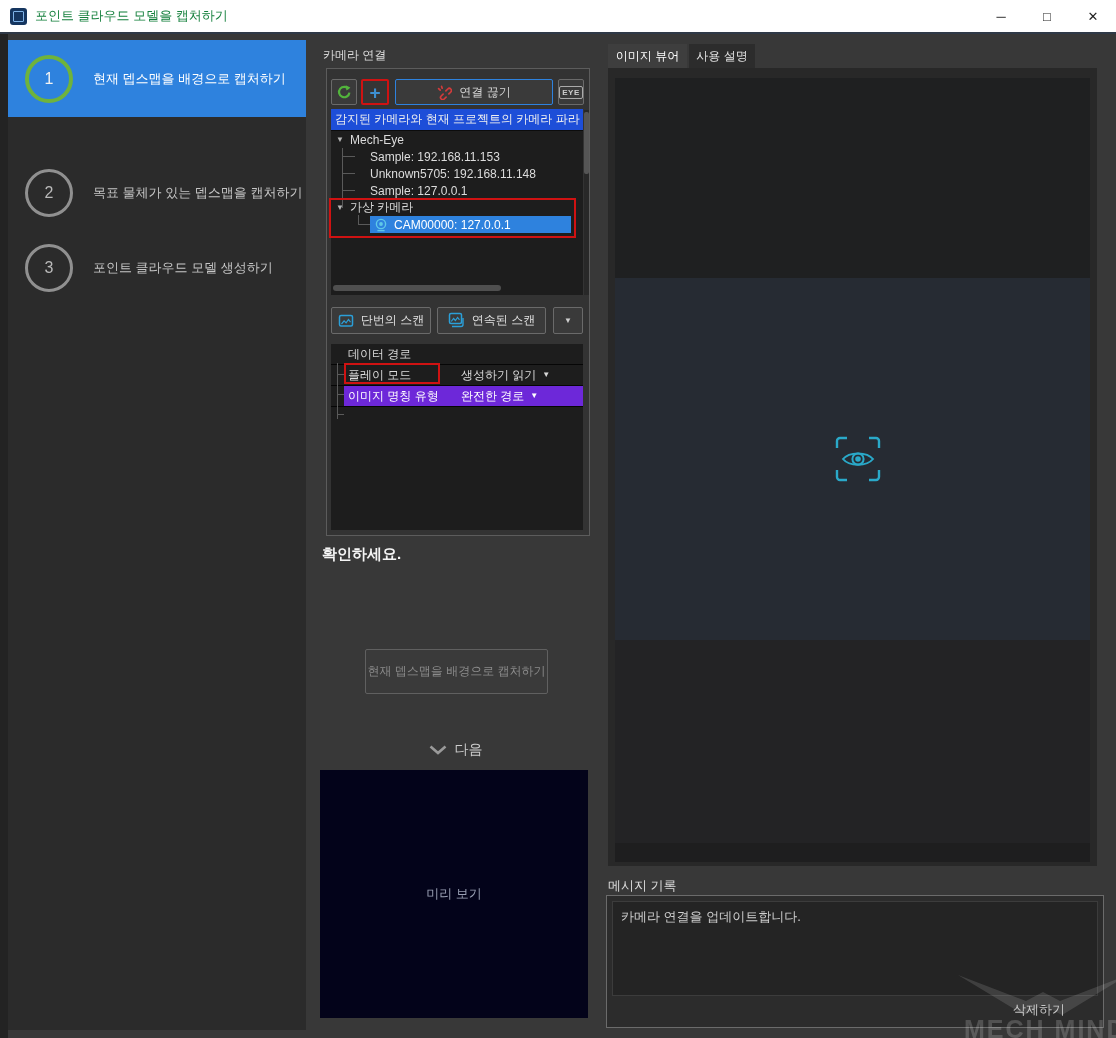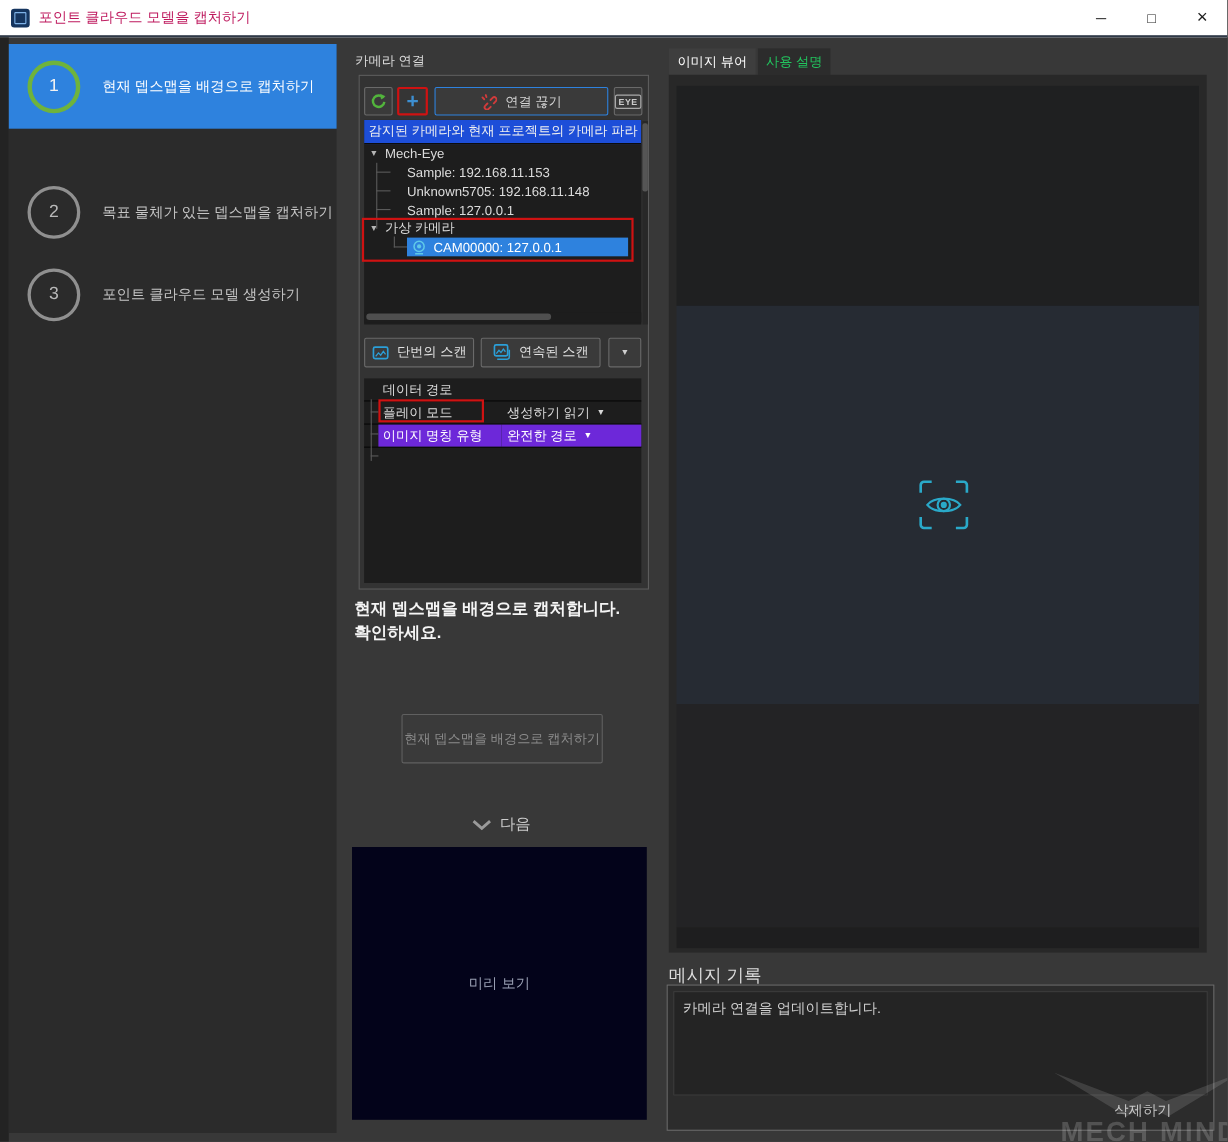--- a/index.html
+++ b/index.html
@@ -5,21 +5,21 @@
   html,body{margin:0;padding:0;background:#4a4a4a;}
   #app{position:relative;width:1116px;height:1038px;background:#383838;overflow:hidden;
        font-family:"Liberation Sans","DejaVu Sans",sans-serif;-webkit-font-smoothing:antialiased;}
   .abs{position:absolute;}
   
   .titlebar{left:0;top:0;width:1116px;height:32px;background:#ffffff;border-bottom:2px solid #2f3947;
             display:flex;align-items:center;}
   .appicon{width:17px;height:17px;margin:0 8px 0 10px;background:#15355f;border-radius:3px;
            display:flex;align-items:center;justify-content:center;}
   .appicon span{display:block;width:9px;height:9px;border:1px solid #7fb3e8;border-radius:1px;}
-  .wtitle{font-size:13px;color:#be185d;}
+  .wtitle{font-size:13px;color:#15803d;}
   .wctrls{margin-left:auto;display:flex;height:32px;}
   .wbtn{width:46px;height:32px;display:flex;align-items:center;justify-content:center;
         color:#222;font-size:13px;cursor:default;}
   
   .leftstrip{left:0;top:34px;width:8px;height:1004px;background:#232323;}
   .sidebar{left:8px;top:40px;width:298px;height:990px;background:#2b2b2b;}
   .step{position:absolute;left:0;width:298px;display:flex;align-items:center;}
   .step1{top:0;height:77px;background:#2e82de;}
   .circ{box-sizing:border-box;border-radius:50%;display:flex;align-items:center;justify-content:center;
         font-size:16px;}
@@ -83,30 +83,30 @@
   
   .nextrow{left:320px;top:741px;width:271px;display:flex;align-items:center;justify-content:center;gap:8px;
            color:#cccccc;font-size:14px;}
   
   .preview{left:320px;top:770px;width:268px;height:248px;background:#03031a;display:flex;align-items:center;
            justify-content:center;color:#9aa0b4;font-size:13px;}
   
   .tab{position:absolute;top:44px;height:24px;display:flex;align-items:center;justify-content:center;
        font-size:12px;box-sizing:border-box;}
   .tab1{left:608px;width:79px;background:#3e3e3e;color:#ffffff;}
-  .tab2{left:689px;width:66px;background:#2c2c2c;color:#22c55e;}
+  .tab2{left:689px;width:66px;background:#2c2c2c;color:#e5e5e5;}
   .viewer{left:608px;top:68px;width:489px;height:798px;background:#282828;}
   .band{position:absolute;left:7px;width:475px;}
   .band1{top:10px;height:200px;background:#1f2021;}
   .band2{top:210px;height:362px;background:#262b33;}
   .band3{top:572px;height:203px;background:#232325;}
   .band4{top:775px;height:19px;background:#1e1e1f;}
   .eyewrap{position:absolute;left:227px;top:368px;width:46px;height:46px;}
   
-  .loglabel{left:608px;top:877px;font-size:16px;color:#dddddd;}
+  .loglabel{left:608px;top:877px;font-size:13px;color:#dddddd;}
   .logbox{left:606px;top:895px;width:498px;height:133px;border:1px solid #6b6b6b;background:#2c2c2c;box-sizing:border-box;}
   .loginner{position:absolute;left:5px;top:5px;width:486px;height:95px;background:#242424;border:1px solid #3c3c3c;
             color:#cfcfcf;font-size:13px;padding:6px 8px;box-sizing:border-box;}
   .dellink{position:absolute;right:38px;bottom:8px;color:#c3c3c3;font-size:13px;}
   
   .wmark{left:958px;top:975px;width:170px;height:70px;pointer-events:none;opacity:.9;}
   .wmark svg{display:block;}
   .wmtext{position:absolute;left:6px;top:40px;font-size:25px;font-weight:bold;letter-spacing:2px;
           color:rgba(255,255,255,0.20);white-space:nowrap;}
 </style>
@@ -268,21 +268,20 @@
     <div class="abs vline" style="left:6px;top:19px;height:56px;"></div>
     <div class="abs hline" style="left:6px;top:30px;width:7px;"></div>
     <div class="abs hline" style="left:6px;top:50px;width:7px;"></div>
     <div class="abs hline" style="left:6px;top:70px;width:7px;"></div>
   </div>
 
   <div class="abs redbox" style="left:329px;top:198px;width:247px;height:40px;"></div>
   <div class="abs redbox" style="left:344px;top:363px;width:96px;height:21px;"></div>
 
   <div class="abs instr">
-    <div>현재 뎁스맵을 배경으로 캡처합니다.</div>
     <div>확인하세요.</div>
   </div>
 
   <div class="abs capbtn">
     <span>현재 뎁스맵을 배경으로 캡처하기</span>
   </div>
 
   <div class="abs preview">
     <span>미리 보기</span>
   </div>

